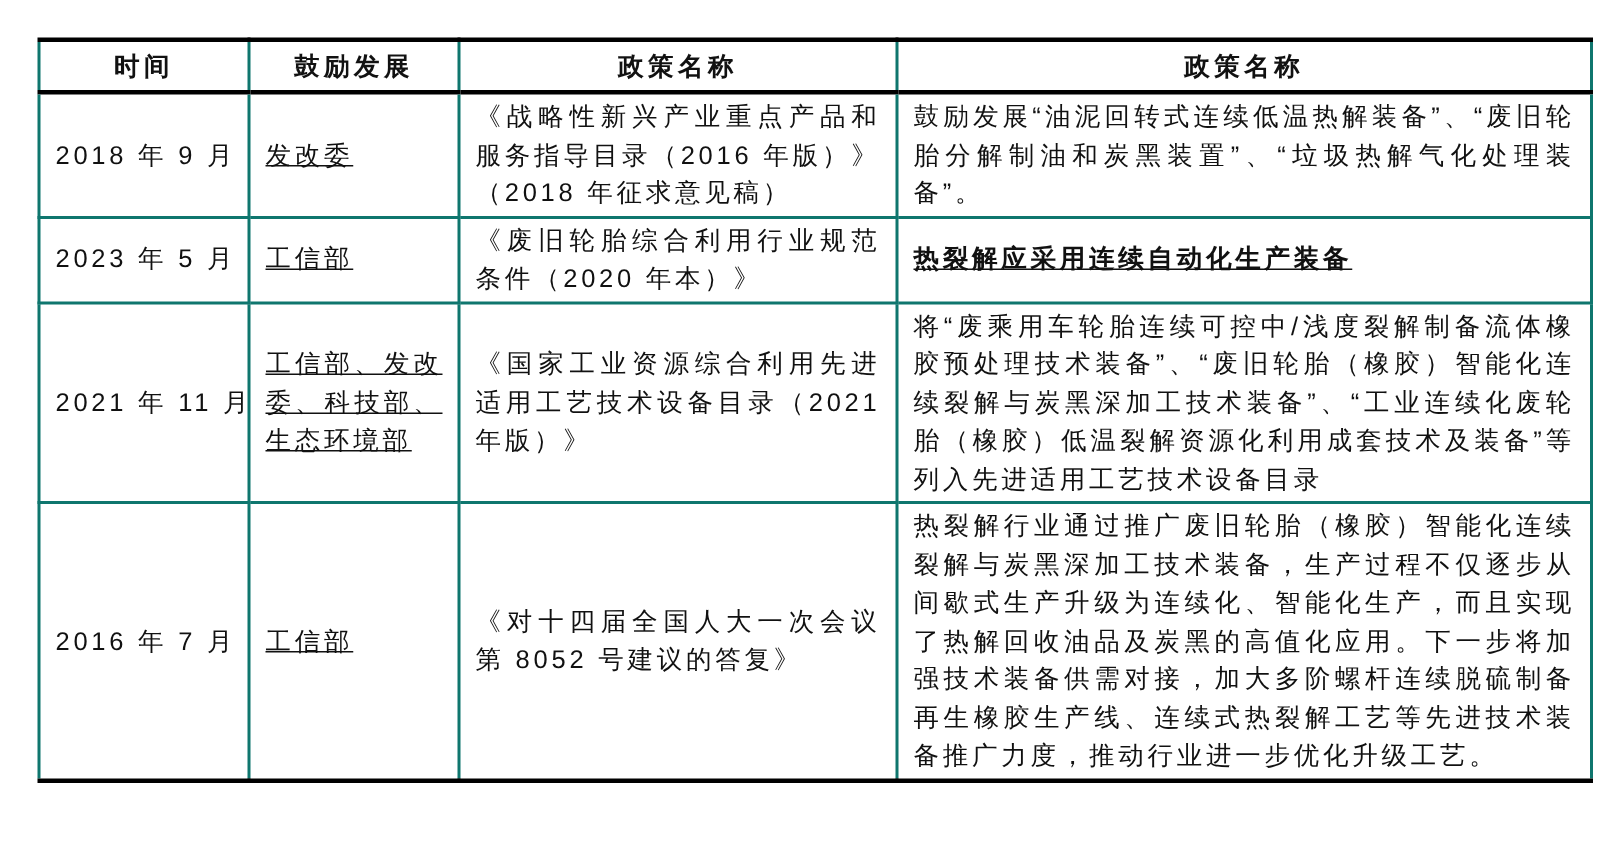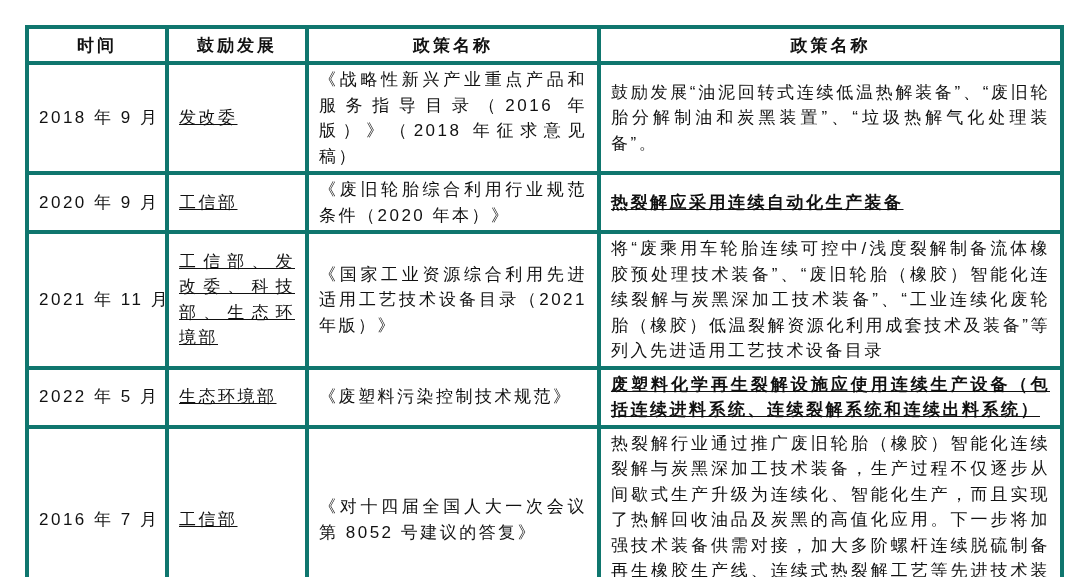--- a/index.html
+++ b/index.html
@@ -22,21 +22,21 @@
     width: 1035px;
     border-collapse: collapse;
     table-layout: fixed;
     border: 2px solid #000;
     border-top: 3px solid #000;
     border-bottom: 3px solid #000;
     background: #ffffff;
   }
   table.policy-table th,
   table.policy-table td {
-    border: 4px solid #0f766e;
+    border: 2px solid #0f766e;
     color: #111111;
     font-size: 17px;
     vertical-align: middle;
     overflow: hidden;
   }
   table.policy-table thead th {
     border-bottom: 3px solid #000;
     font-weight: bold;
     text-align: center;
     letter-spacing: 3px;
@@ -100,36 +100,30 @@
       </tr>
     </thead>
     <tbody>
       <tr class="r-0">
         <td class="cell-time">2018 年 9 月</td>
         <td class="cell-dept">发改委</td>
         <td class="cell-policy">《战略性新兴产业重点产品和服务指导目录（2016 年版）》（2018 年征求意见稿）</td>
         <td class="cell-content">鼓励发展“油泥回转式连续低温热解装备”、“废旧轮胎分解制油和炭黑装置”、“垃圾热解气化处理装备”。</td>
       </tr>
       <tr class="r-1">
-        <td class="cell-time">2020 年 9 月</td>
+        <td class="cell-time">2023 年 5 月</td>
         <td class="cell-dept">工信部</td>
         <td class="cell-policy">《废旧轮胎综合利用行业规范条件（2020 年本）》</td>
         <td class="cell-content hl">热裂解应采用连续自动化生产装备</td>
       </tr>
       <tr class="r-2">
         <td class="cell-time">2021 年 11 月</td>
         <td class="cell-dept">工信部、发改委、科技部、生态环境部</td>
         <td class="cell-policy">《国家工业资源综合利用先进适用工艺技术设备目录（2021 年版）》</td>
         <td class="cell-content">将“废乘用车轮胎连续可控中/浅度裂解制备流体橡胶预处理技术装备”、“废旧轮胎（橡胶）智能化连续裂解与炭黑深加工技术装备”、“工业连续化废轮胎（橡胶）低温裂解资源化利用成套技术及装备”等列入先进适用工艺技术设备目录</td>
-      </tr>
-      <tr class="r-3">
-        <td class="cell-time">2022 年 5 月</td>
-        <td class="cell-dept">生态环境部</td>
-        <td class="cell-policy">《废塑料污染控制技术规范》</td>
-        <td class="cell-content hl">废塑料化学再生裂解设施应使用连续生产设备（包括连续进料系统、连续裂解系统和连续出料系统）</td>
       </tr>
       <tr class="r-4">
         <td class="cell-time">2016 年 7 月</td>
         <td class="cell-dept">工信部</td>
         <td class="cell-policy">《对十四届全国人大一次会议第 8052 号建议的答复》</td>
         <td class="cell-content">热裂解行业通过推广废旧轮胎（橡胶）智能化连续裂解与炭黑深加工技术装备，生产过程不仅逐步从间歇式生产升级为连续化、智能化生产，而且实现了热解回收油品及炭黑的高值化应用。下一步将加强技术装备供需对接，加大多阶螺杆连续脱硫制备再生橡胶生产线、连续式热裂解工艺等先进技术装备推广力度，推动行业进一步优化升级工艺。</td>
       </tr>
     </tbody>
   </table>
 </div>

